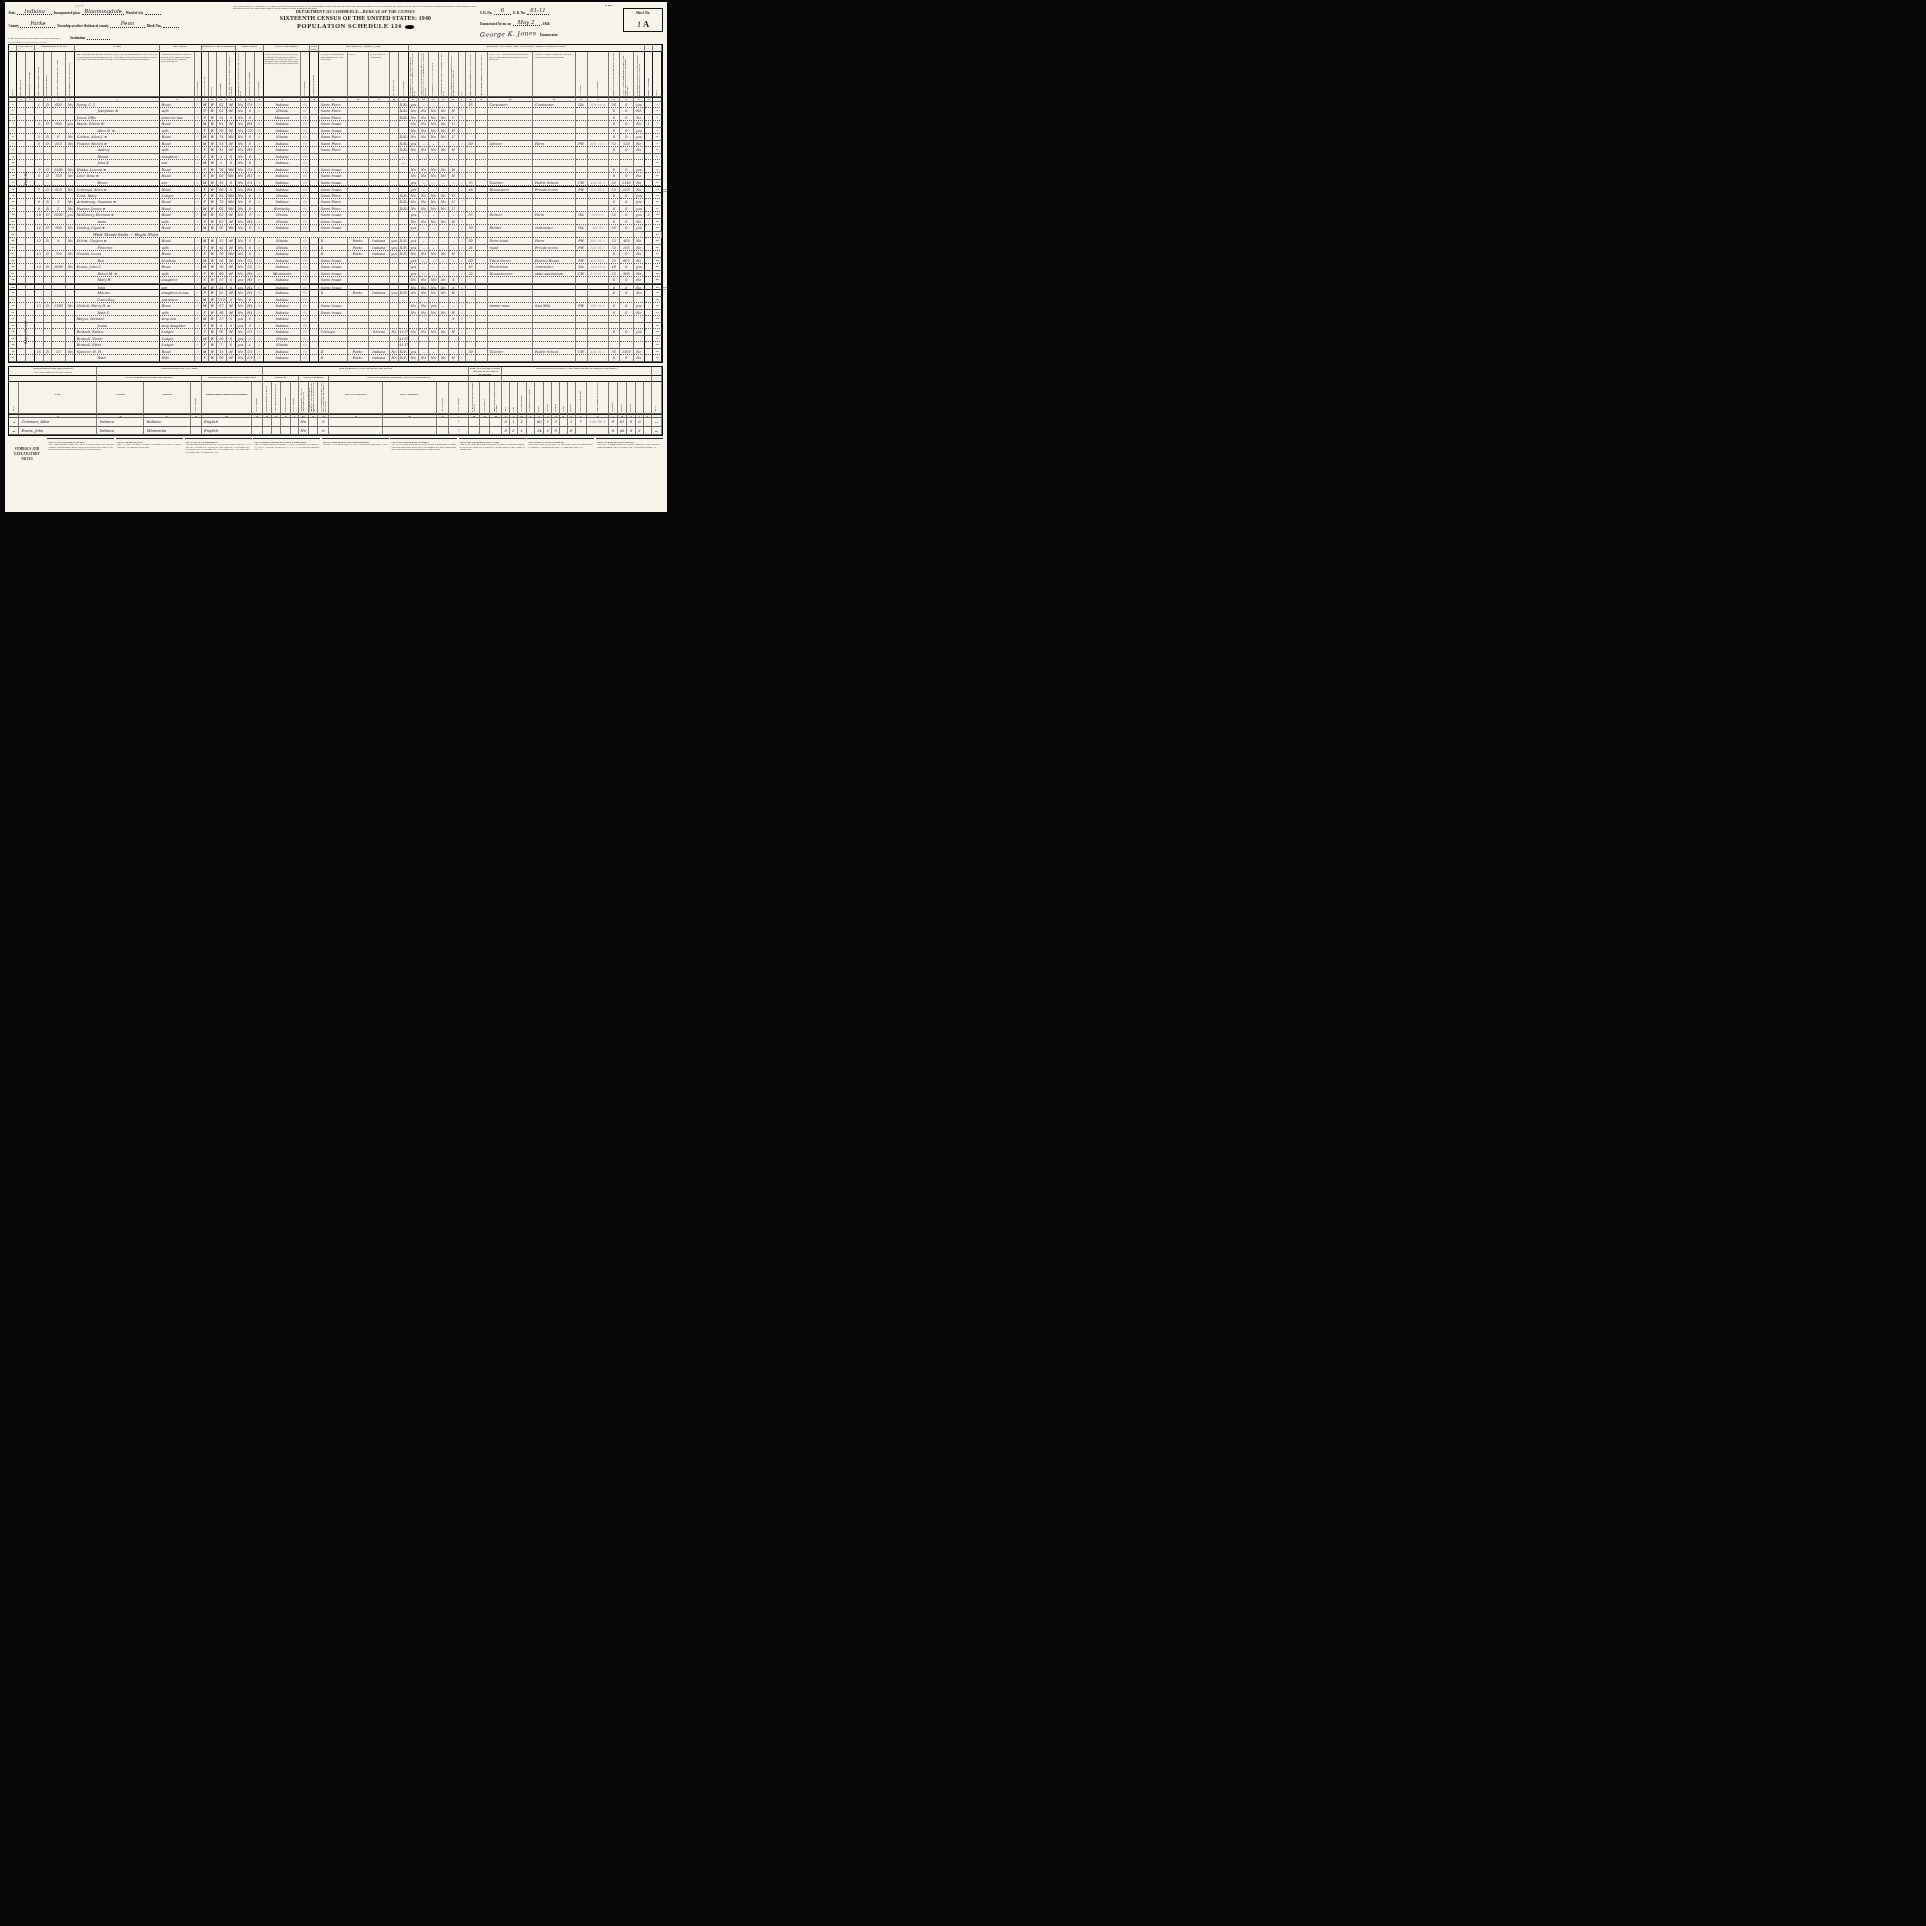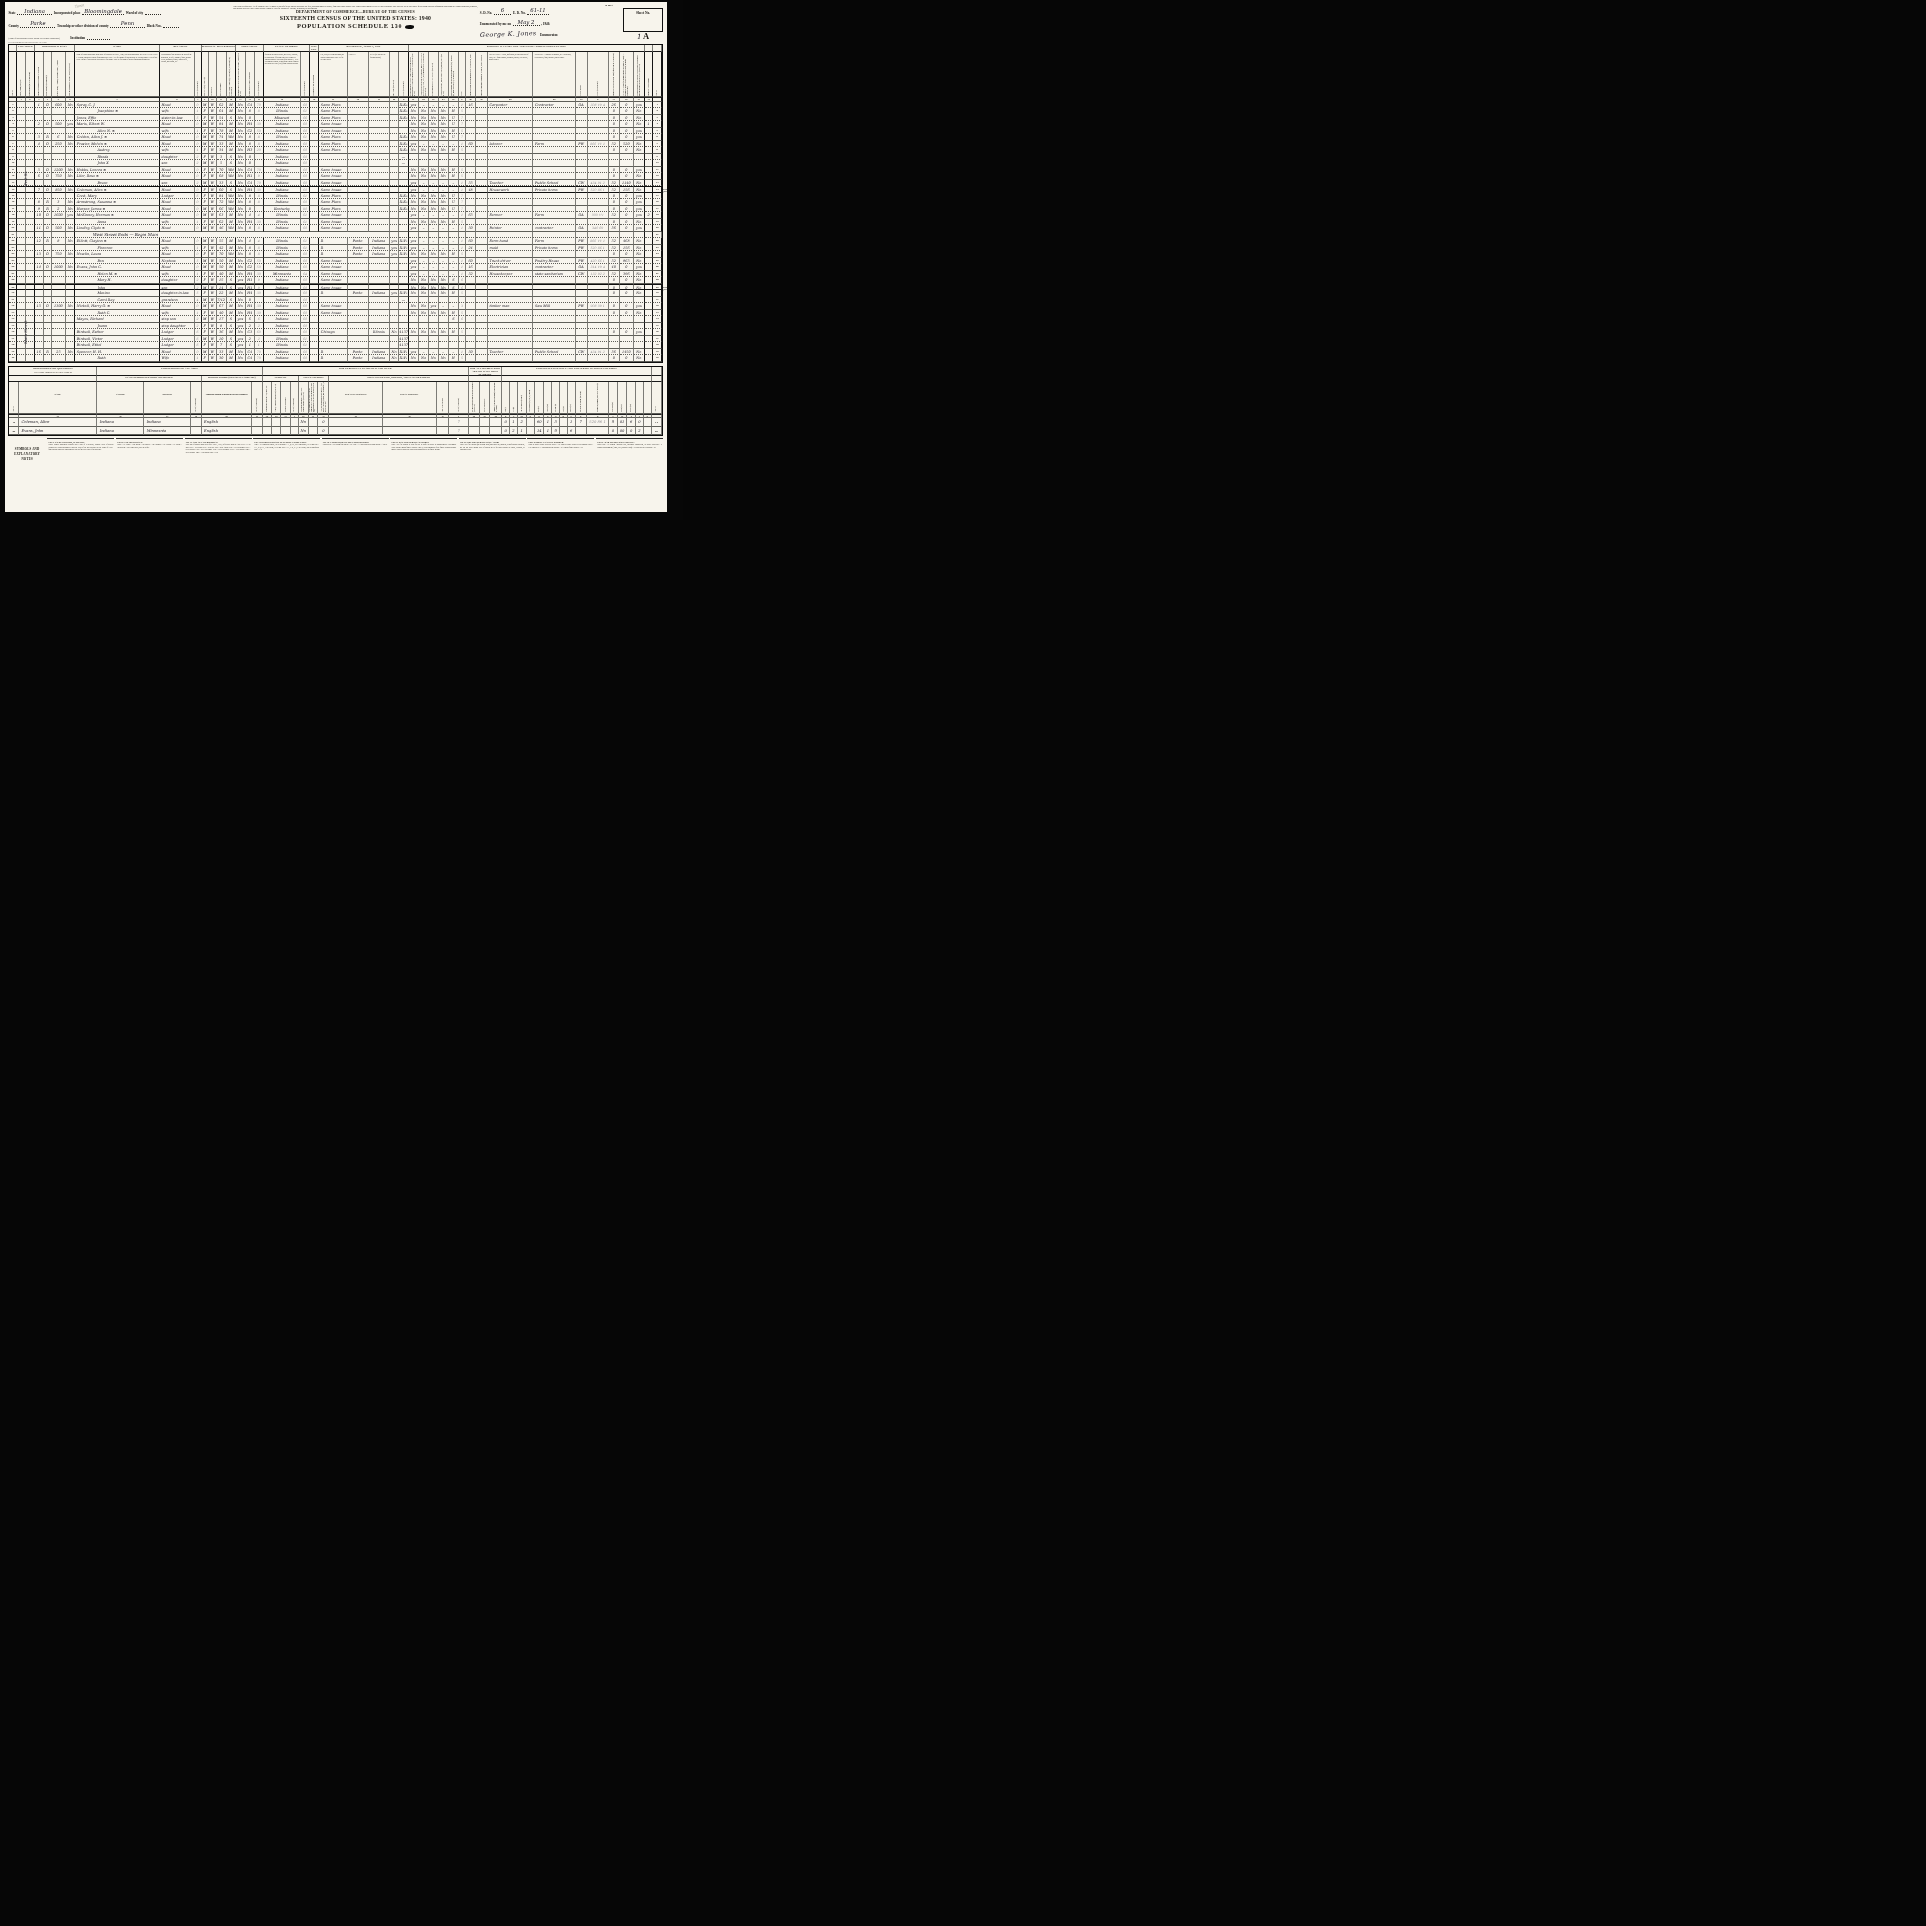--- a/index.html
+++ b/index.html
@@ -139,21 +139,21 @@
           <span class="plab">Enumerated by me on</span>
           <span class="fill hw big" style="min-width:27px">May 2</span>
           <span class="plab">, 1940.</span>
         </div>
         <div class="sig-line">
           <span class="hw sig">George K. Jones</span>
           <span class="plab" style="margin-left:2.3px">Enumerator.</span>
         </div>
         <div class="sheetbox">
           <div class="plab" style="font-size:3.5px">Sheet No.</div>
-          <div style="margin-top:16px">
+          <div style="margin-top:4px">
             <span class="hw" style="font-size:7px">1</span>
             <b class="sheetA">A</b>
           </div>
         </div>
       </div>
     </div>
 
     <div class="mt-wrap">
       <div class="mt" style="grid-template-columns: 1fr 1.1fr 1.1fr 1.2fr 1fr 1.8fr 1.2fr 10.8fr 4.4fr 0.9fr 0.9fr 1fr 1.3fr 1.2fr 1.2fr 1.2fr 1.1fr 4.8fr 1.1fr 1.2fr 3.6fr 2.7fr 2.7fr 1.2fr 1.2fr 1.3fr 1.3fr 1.2fr 1.3fr 1.3fr 0.9fr 1.3fr 1.5fr 5.8fr 5.4fr 1.5fr 2.7fr 1.4fr 1.8fr 1.4fr 1.1fr 1.1fr;">
           <div class="mg" style="grid-column: span 1;"></div>

